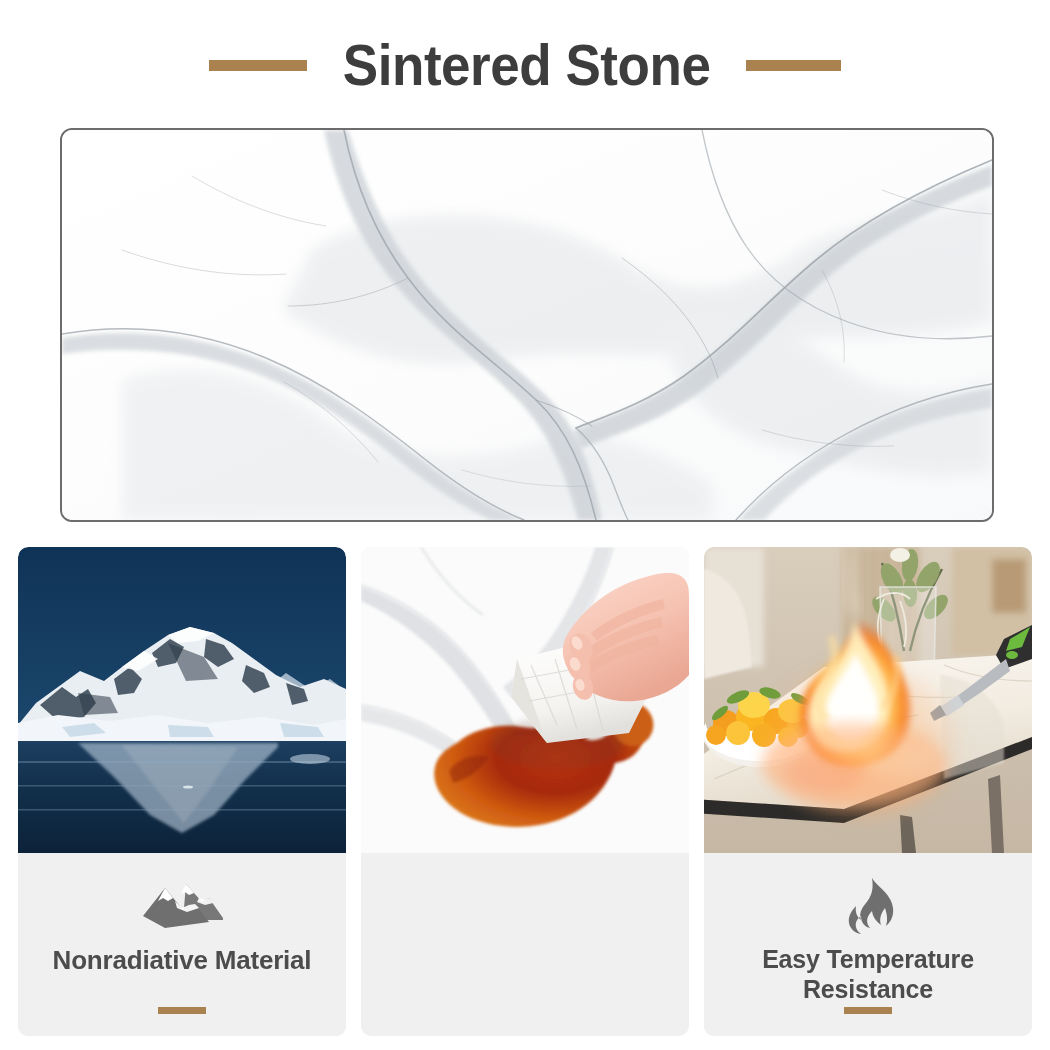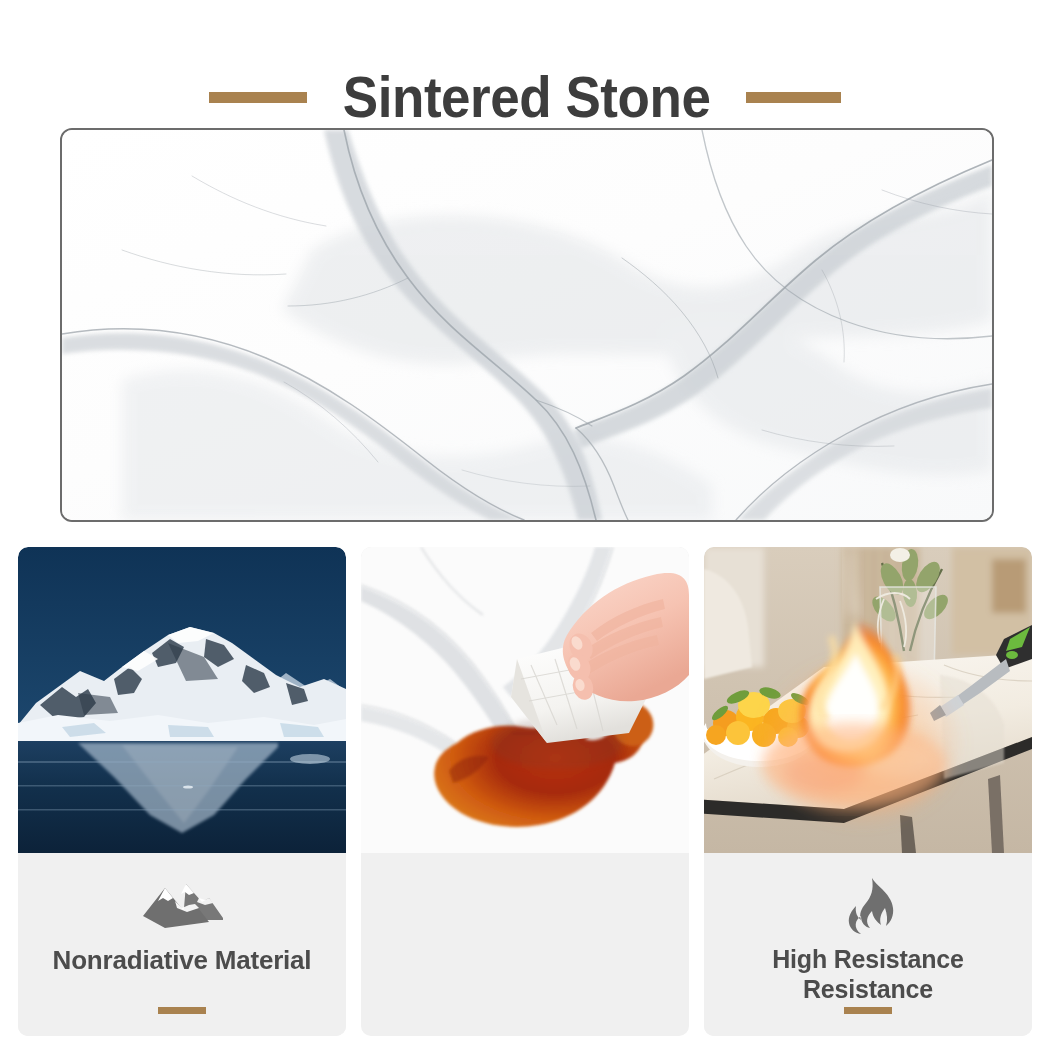--- a/index.html
+++ b/index.html
@@ -17,21 +17,20 @@
 
   
   .header {
     height: 118px;
     display: flex;
     align-items: center;
     justify-content: center;
     gap: 22px;
     box-sizing: border-box;
     padding-top: 12px;
-    margin-top: 32px;
   }
   .rule {
     height: 11px;
     background: #a9824f;
     flex: 0 0 auto;
   }
   .rule-left  { width: 98px; }
   .rule-right { width: 95px; }
   .page-title {
     font-size: 57px;
@@ -516,18 +515,18 @@
     <div class="card-body">
       <div class="card-icon">
         <svg width="54" height="60" viewBox="0 0 54 60">
           <path d="M31 2 C33 14 30 21 25 27 C20 33 18 38 20 44 C16 41 14 36 15 30
                    C10 35 7 41 8 47 C9 53 14 57 20 58 C12 52 14 44 20 40
                    C20 47 24 51 29 52 C24 46 26 40 31 35 C32 42 36 46 40 49
                    C38 43 40 37 44 32 C46 38 47 44 45 50 C50 46 53 39 52 32
                    C51 24 46 18 41 13 C37 9 33 6 31 2 Z" fill="#6f6f6f"></path>
         </svg>
       </div>
-      <div class="card-label two-line">High Resistance Resistance</div>
+      <div class="card-label two-line">Easy Temperature Resistance</div>
       <div class="card-accent"></div>
     </div>
   </div>
 
 </div>
 
 </body></html>

